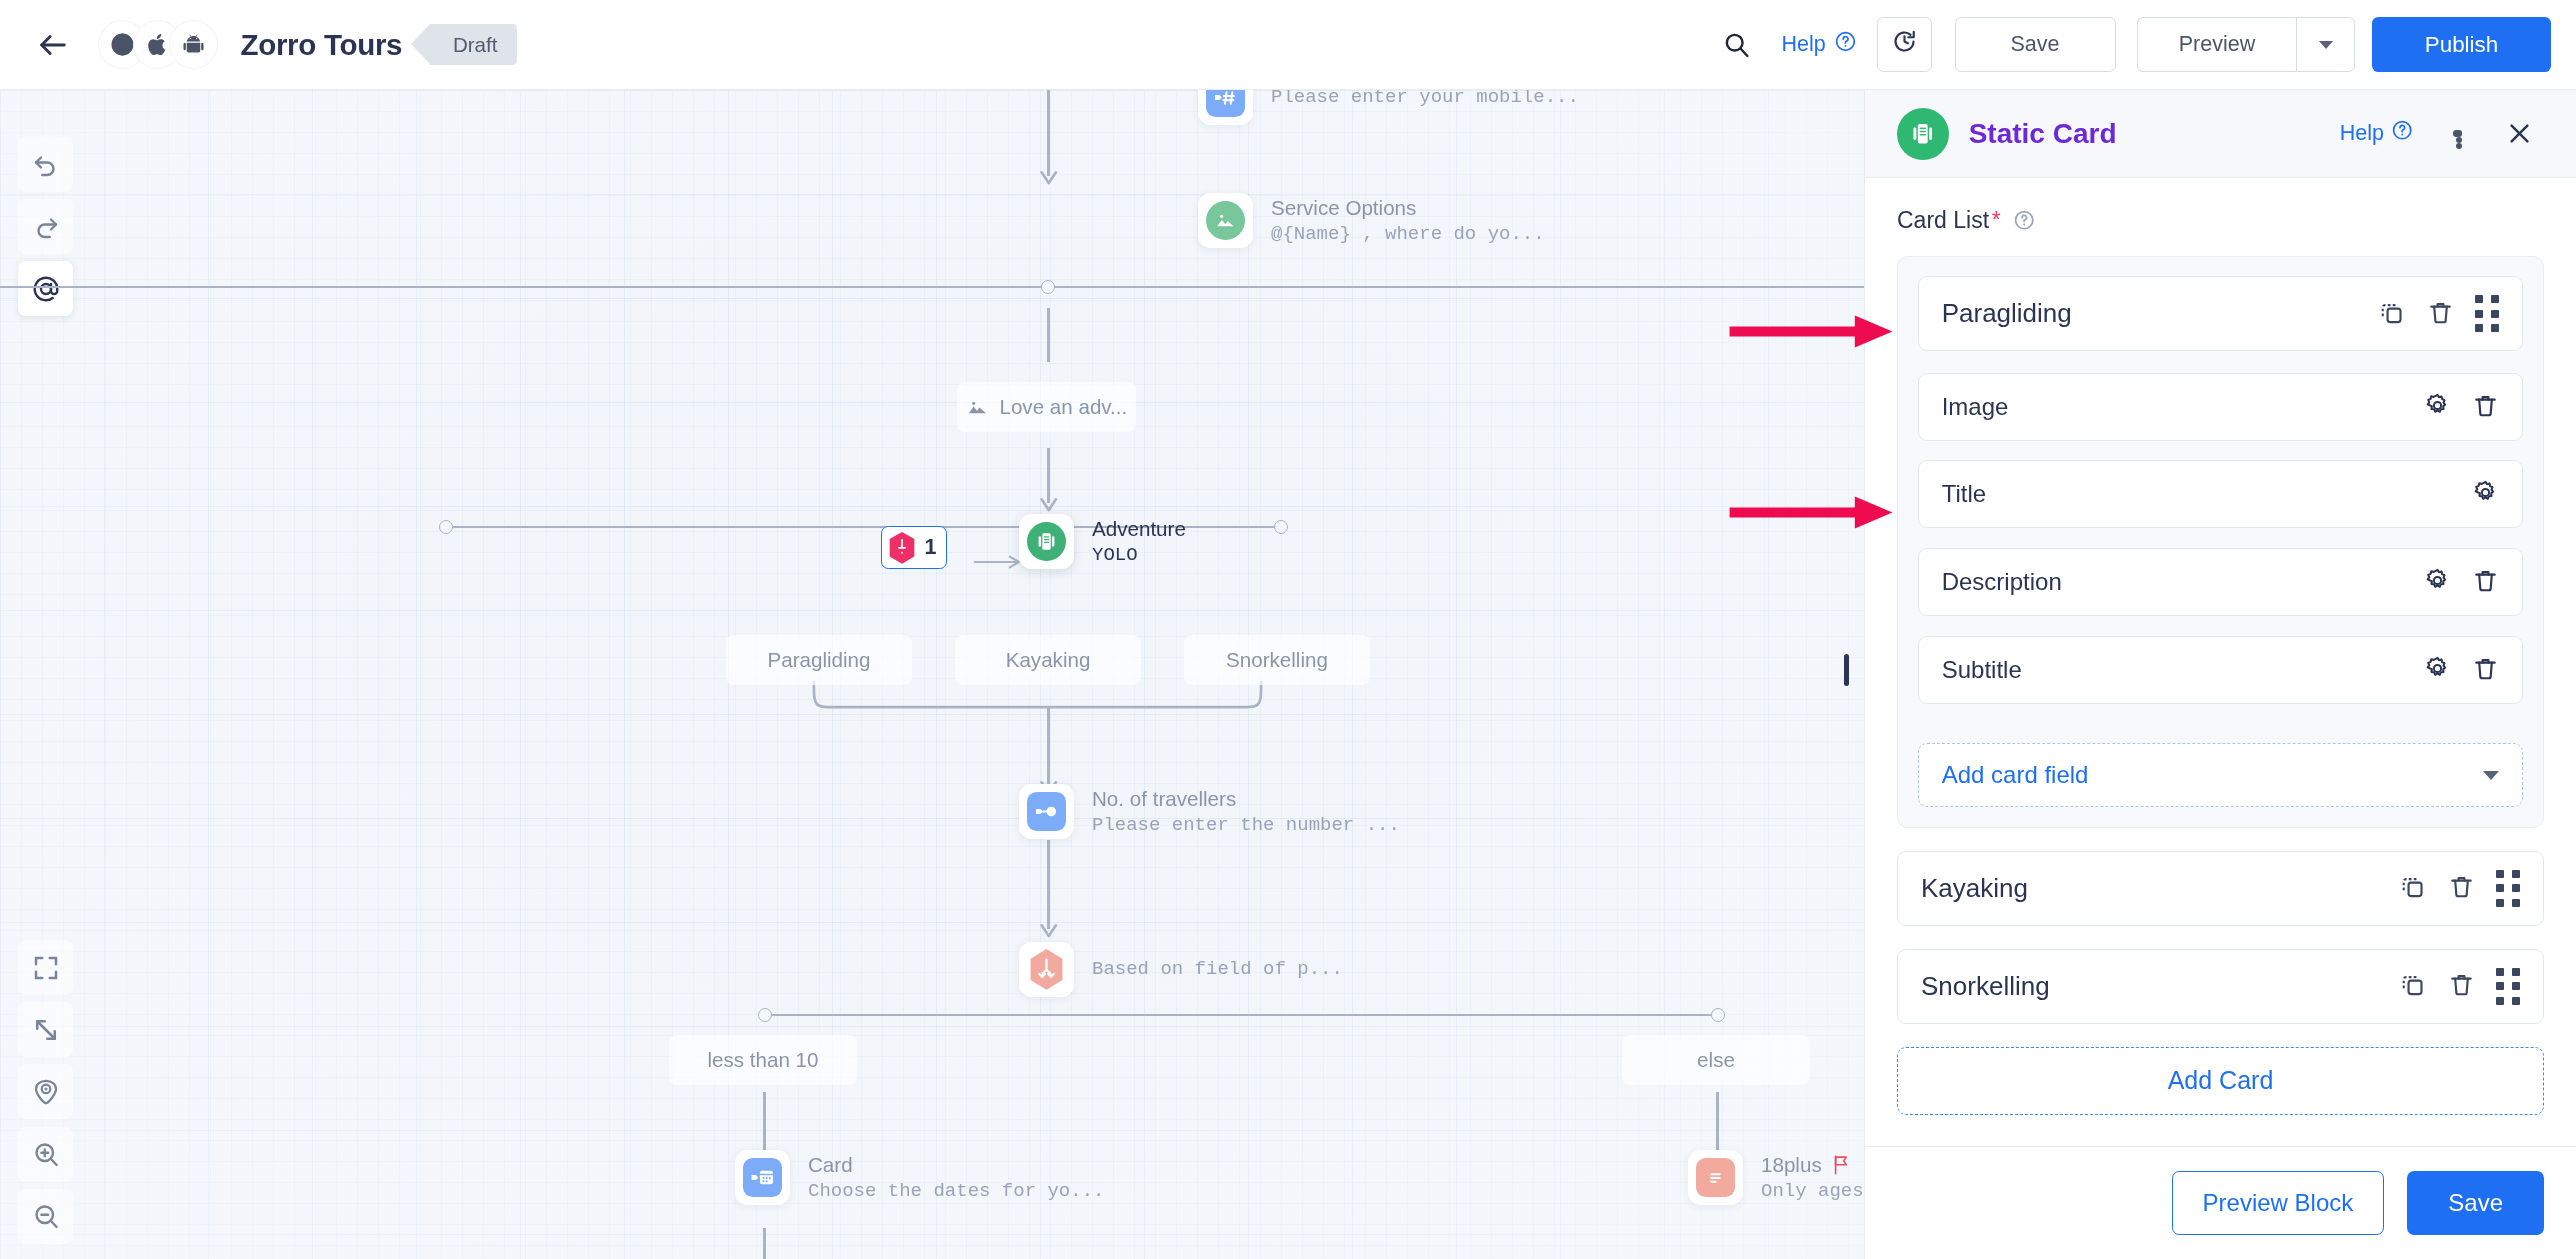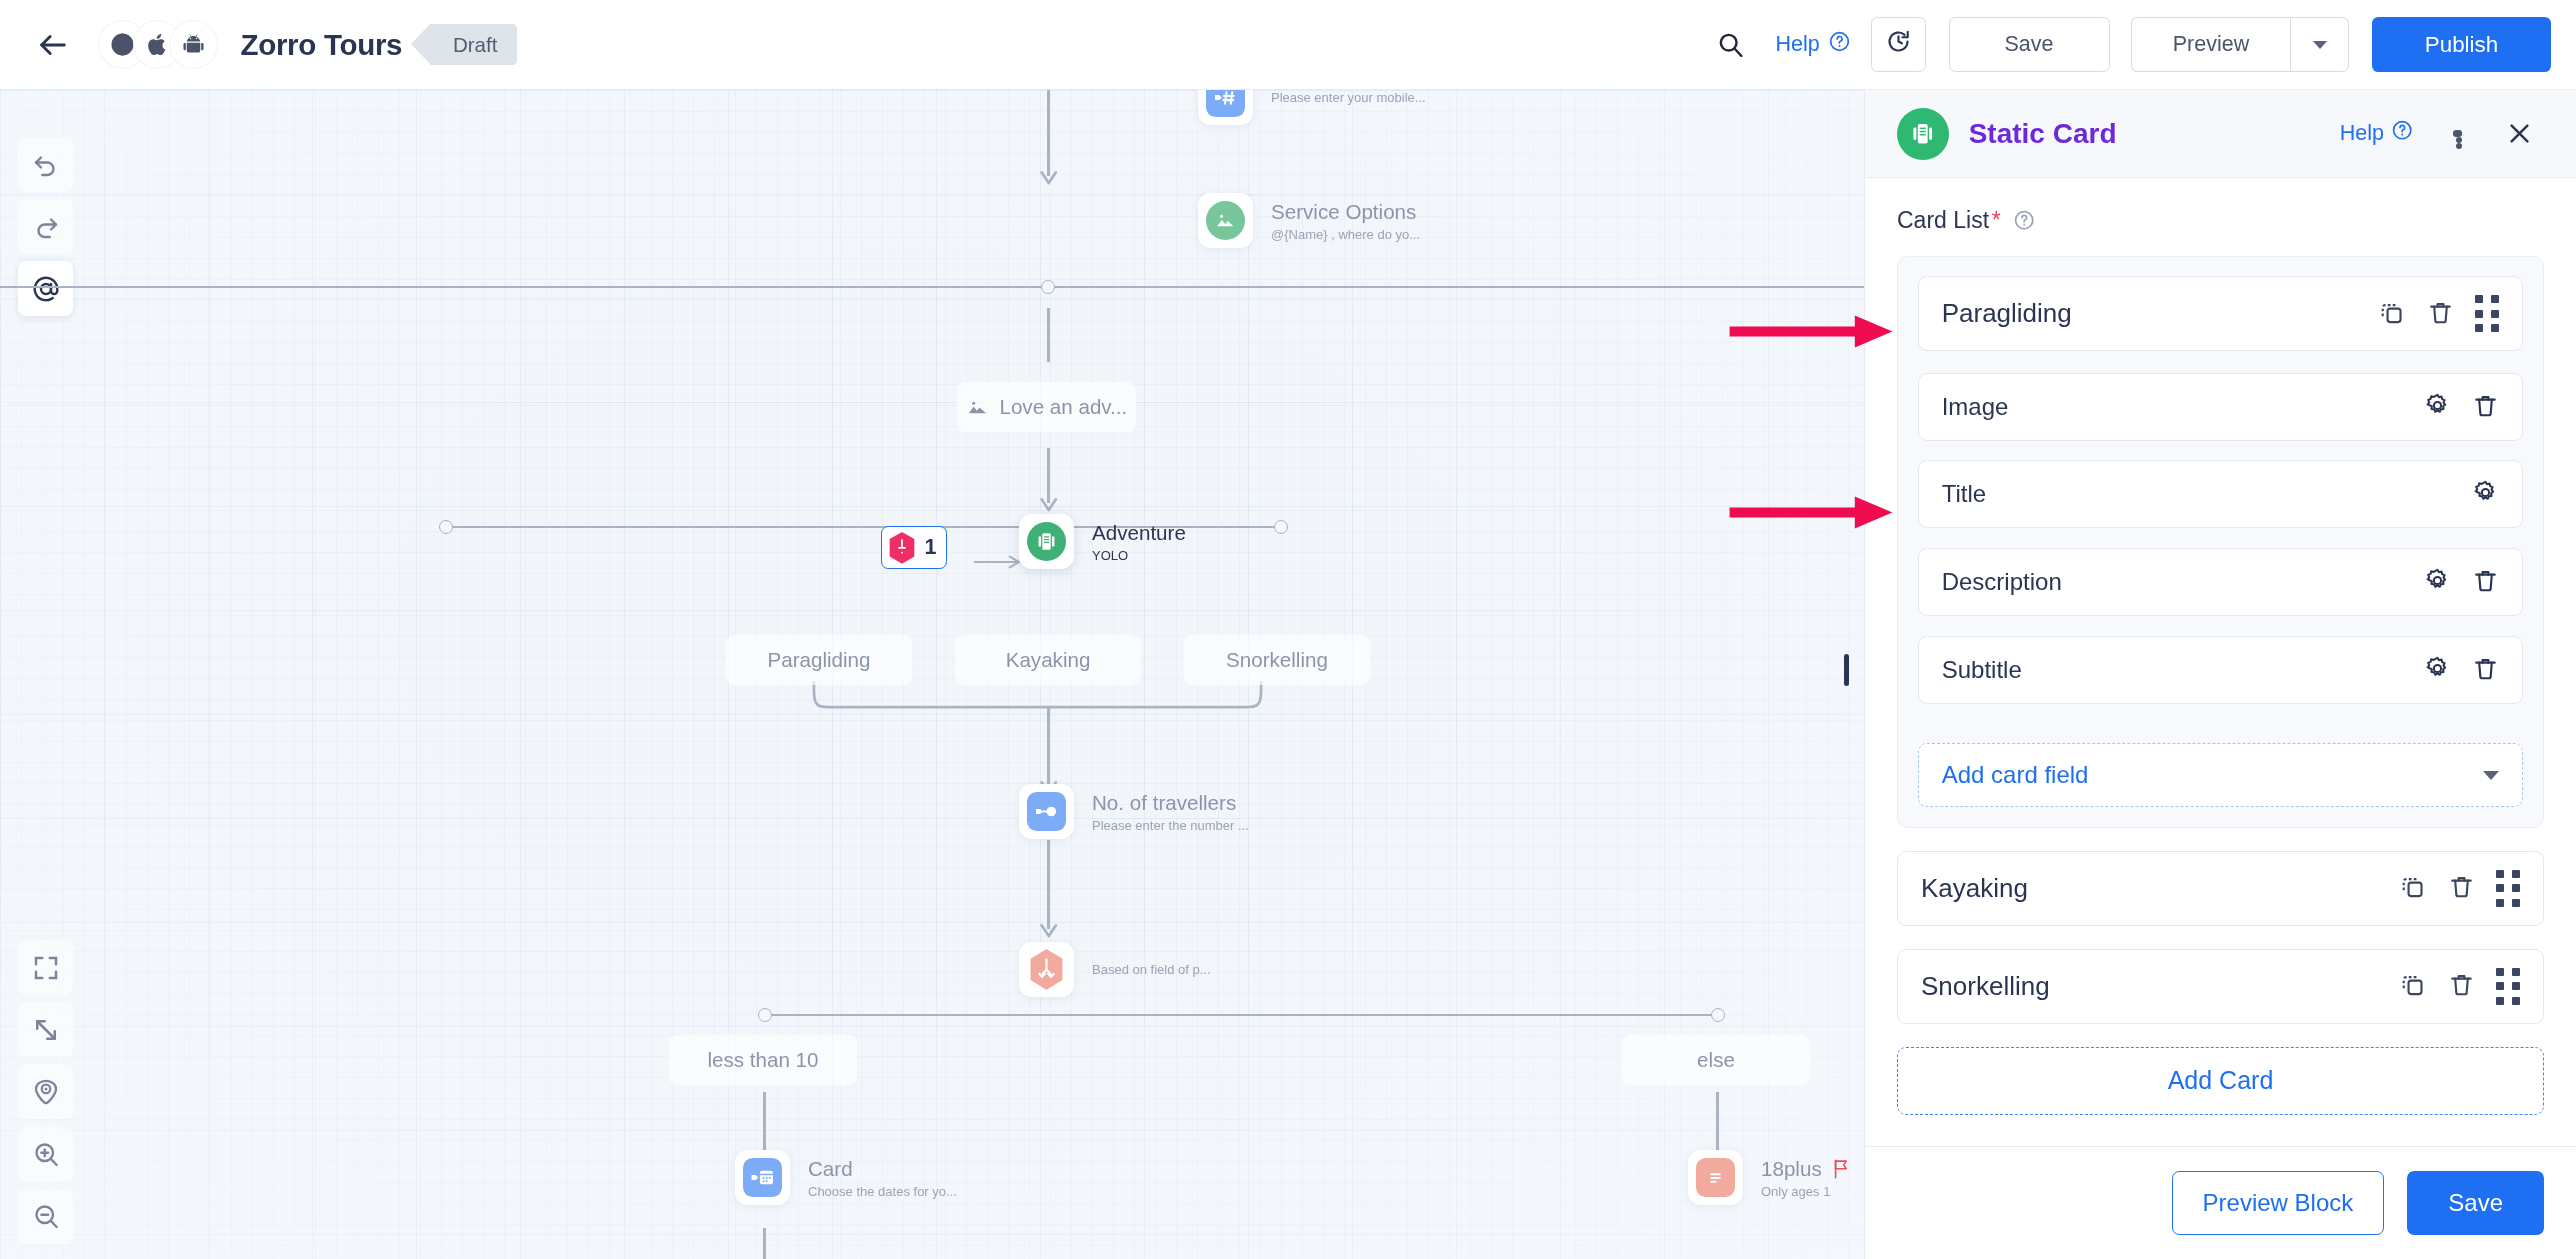--- a/index.html
+++ b/index.html
@@ -61,21 +61,21 @@
   }
   .help-link svg { width: 23px; height: 23px; }
   .btn-box {
     height: 55px; border: 0.9px solid #d6dbe4; background: #fff; border-radius: 6.3px;
     display: flex; align-items: center; justify-content: center;
     font-size: 21.5px; color: #4b5569; cursor: pointer;
   }
   .btn-icon-sq { width: 55px; margin-right: 23px; }
   .btn-icon-sq svg { width: 27px; height: 27px; }
   .btn-save { width: 161px; margin-right: 21.5px; }
-  .split { display: flex; margin-right: 23px; }
+  .split { display: flex; margin-right: 17px; }
   .btn-preview {
     width: 159px; border-radius: 6.3px 0 0 6.3px; border-right: none;
   }
   .btn-caret {
     width: 59px; border-radius: 0 6.3px 6.3px 0;
   }
   .caret { width: 0; height: 0; border-left: 7.2px solid transparent; border-right: 7.2px solid transparent; border-top: 8px solid #5a6377; }
   .btn-publish {
     height: 55px; width: 179px; background: #1e6ff2; color: #fff; border-radius: 6.3px;
     display: flex; align-items: center; justify-content: center;
@@ -122,21 +122,21 @@
   .node-ico .glyph { width: 39px; height: 39px; border-radius: 9.8px; display: flex; align-items: center; justify-content: center; }
   .g-blue { background: #7cabf7; }
   .g-green { background: #3fb176; border-radius: 50% !important; }
   .g-greenlight { background: #77c79b; border-radius: 50% !important; }
   .g-salmon { background: #f2a99e; }
   .node-ico .glyph svg { width: 25px; height: 25px; fill: #fff; }
   .hexwrap { width: 39px; height: 43px; display: flex; align-items: center; justify-content: center; }
   .node-txt { margin-left: 18px; line-height: 1.32; white-space: nowrap; }
   .node-title { font-size: 20.6px; color: #8b95a9; }
   .node-title.dark { color: #2b3553; font-weight: normal; }
-  .node-sub { font-size: 13px; color: #9aa3b5; }
+  .node-sub { font-size: 19px; color: #9aa3b5; font-family: Liberation Mono, monospace; }
   .node-sub.dark { color: #2b3553; }
 
   .pill {
     position: absolute; background: rgba(255,255,255,.66); border-radius: 8px;
     font-size: 20.6px; color: #8b95a9; display: flex; align-items: center;
     justify-content: center; height: 50px; padding: 0 14.3px; white-space: nowrap;
   }
   .pill .pico { width: 23px; height: 23px; margin-right: 10.7px; flex: none; }
 
   .connector { position: absolute; background: #a9b3c4; }

